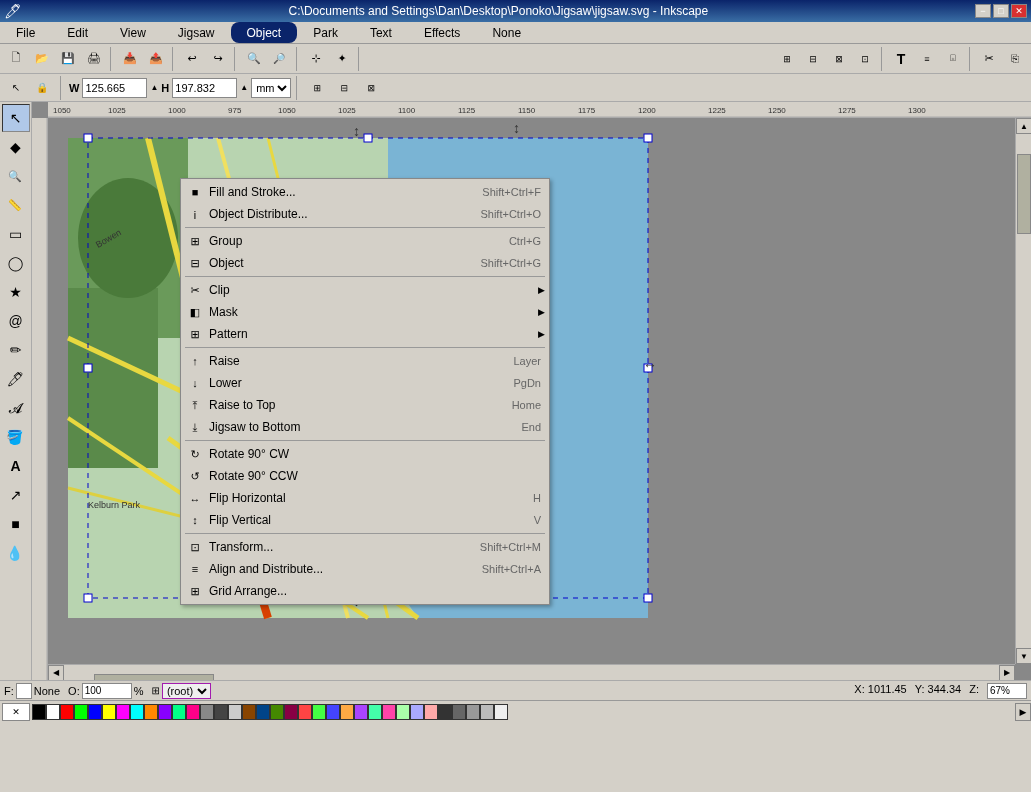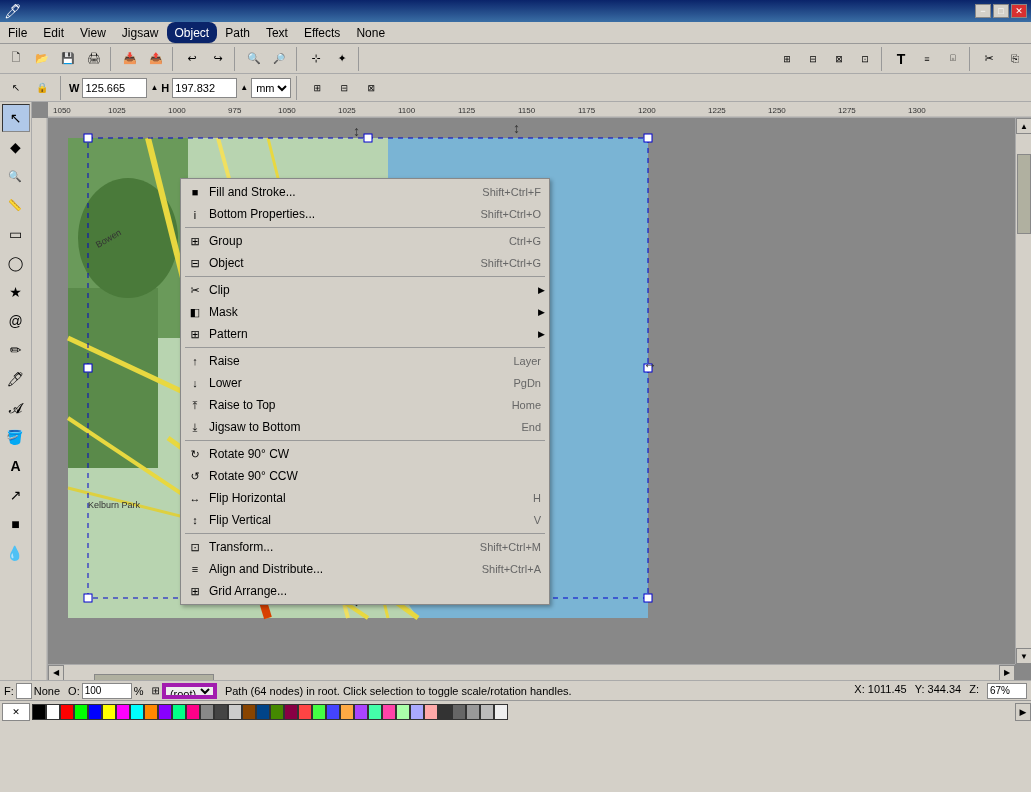--- a/index.html
+++ b/index.html
@@ -27,21 +27,21 @@
 
     
     #menubar {
       background: #d4d0c8;
       height: 22px;
       display: flex;
       align-items: center;
       border-bottom: 1px solid #999;
     }
     .menu-item {
-      padding: 2px 8px;
+      padding: 2px 16px;
       height: 100%;
       display: flex; align-items: center;
       cursor: pointer;
       font-size: 12px;
     }
     .menu-item:hover, .menu-item.active { background: #0a246a; color: white; border-radius: 8px; }
     .menu-item.active { background: #0a246a; color: white; }
 
     
     .toolbar {
@@ -237,34 +237,35 @@
       margin-left: auto;
       font-size: 11px;
       display: flex; gap: 8px;
     }
   </style>
 </head>
 <body>
 
 <div id="titlebar">
   <span style="font-size:14px;">🖊</span>
+  <span>C:\Documents and Settings\Dan\Desktop\Ponoko\Jigsaw\jigsaw.svg - Inkscape</span>
   <div id="titlebar-controls">
     <div class="title-btn">−</div>
     <div class="title-btn">□</div>
     <div class="title-btn" style="background:#d83030;color:white;">✕</div>
   </div>
 </div>
 
 <div id="menubar">
   <div class="menu-item">File</div>
   <div class="menu-item">Edit</div>
   <div class="menu-item">View</div>
   <div class="menu-item">Jigsaw</div>
   <div class="menu-item active">Object</div>
-  <div class="menu-item">Path</div>
+  <div class="menu-item">Park</div>
   <div class="menu-item">Text</div>
   <div class="menu-item">Effects</div>
   <div class="menu-item">None</div>
 </div>
 
 <div class="toolbar">
   <div class="toolbar-btn">🗋</div>
   <div class="toolbar-btn">📂</div>
   <div class="toolbar-btn">💾</div>
   <div class="toolbar-btn">🖨</div>
@@ -447,21 +448,21 @@
     </div>
 
     <div id="object-menu">
       <div class="dropdown-item">
         <span class="icon-placeholder">■</span>
         <span>Fill and Stroke...</span>
         <span class="shortcut">Shift+Ctrl+F</span>
       </div>
       <div class="dropdown-item">
         <span class="icon-placeholder">ℹ</span>
-        <span>Bottom Properties...</span>
+        <span>Object Distribute...</span>
         <span class="shortcut">Shift+Ctrl+O</span>
       </div>
       <div class="menu-divider"></div>
       <div class="dropdown-item">
         <span class="icon-placeholder">⊞</span>
         <span>Group</span>
         <span class="shortcut">Ctrl+G</span>
       </div>
       <div class="dropdown-item">
         <span class="icon-placeholder">⊟</span>
@@ -546,25 +547,24 @@
     <span style="width:16px;height:16px;background:white;border:1px solid #888;display:inline-block;"></span>
     <span>None</span>
   </div>
   <div class="info-field">
     <span>O:</span>
     <input class="info-input" value="100" style="">
     <span>%</span>
   </div>
   <div class="info-field">
     <span style="font-size:10px;">⊞</span>
-    <select style="height:16px;font-size:11px;border:4px solid #a21caf;">
+    <select style="height:16px;font-size:11px;border:1px solid #a21caf;">
       <option>(root)</option>
     </select>
   </div>
-  <span style="flex:1;">Path (64 nodes) in root. Click selection to toggle scale/rotation handles.</span>
   <div class="coord-display">
     <span>X: 1011.45</span>
     <span>Y: 344.34</span>
     <span>Z:</span>
     <input class="info-input" value="67%" style="width: 40px;">
   </div>
 </div>
 
 <div id="palette-bar">
   <div class="palette-none">✕</div>

